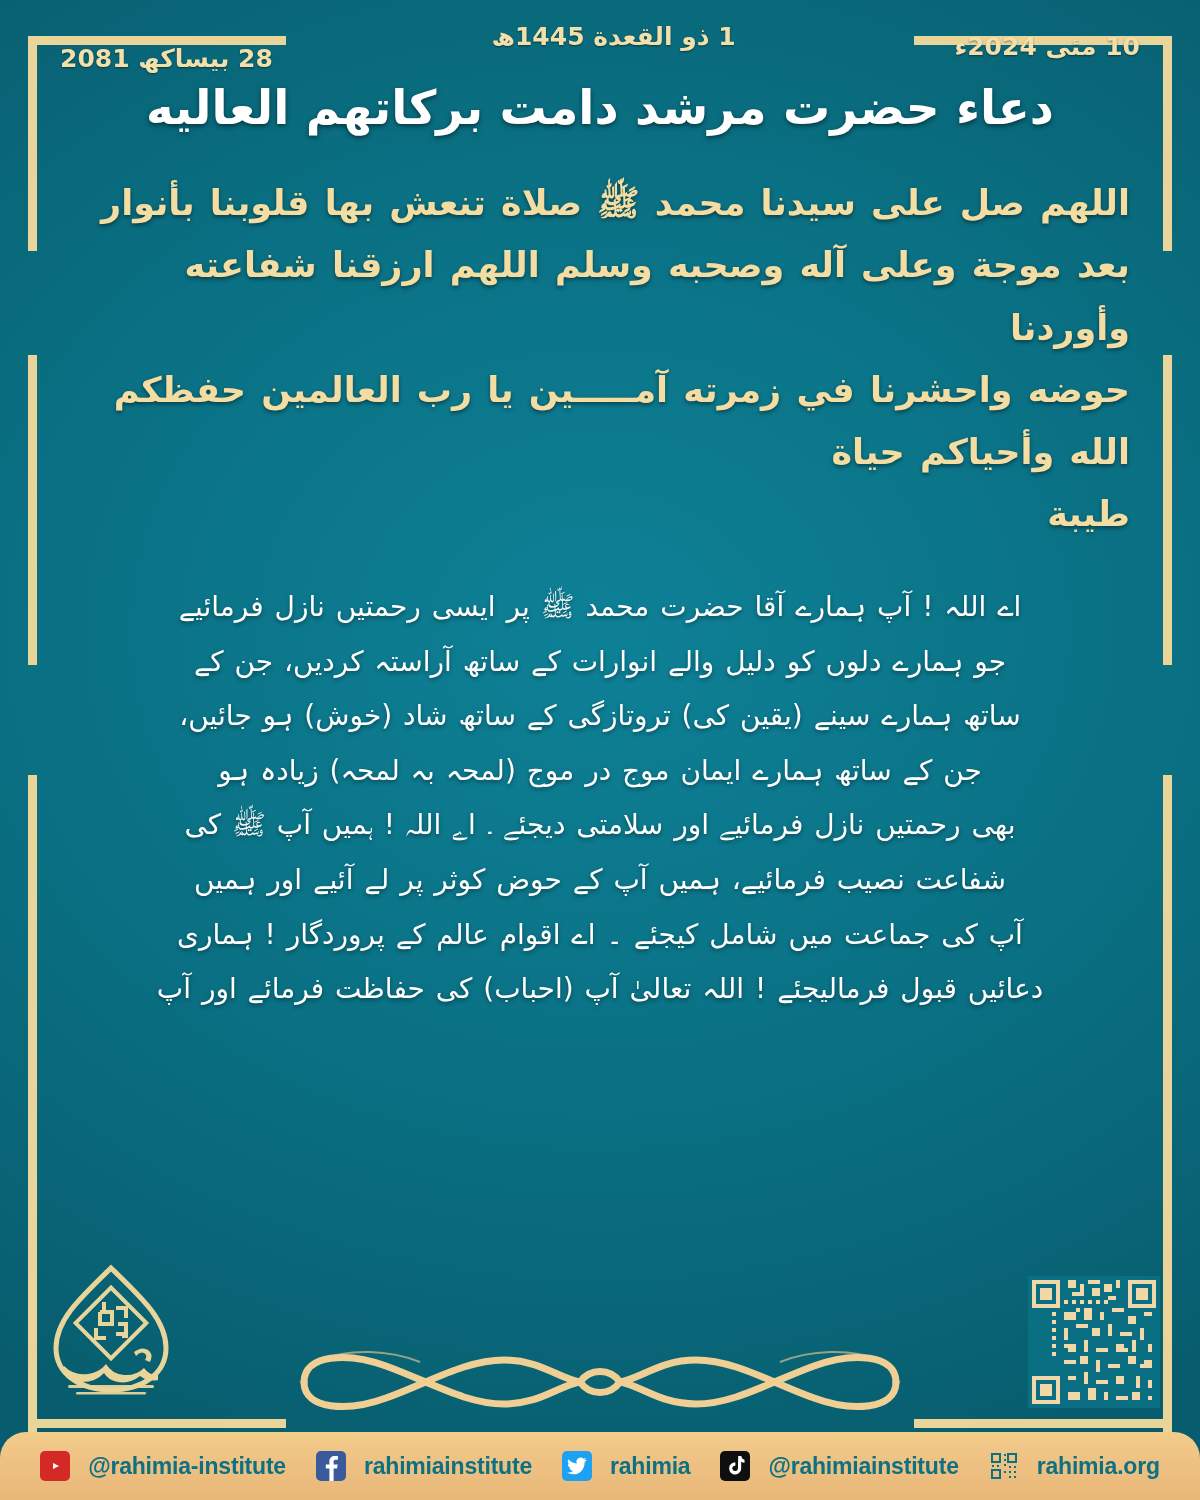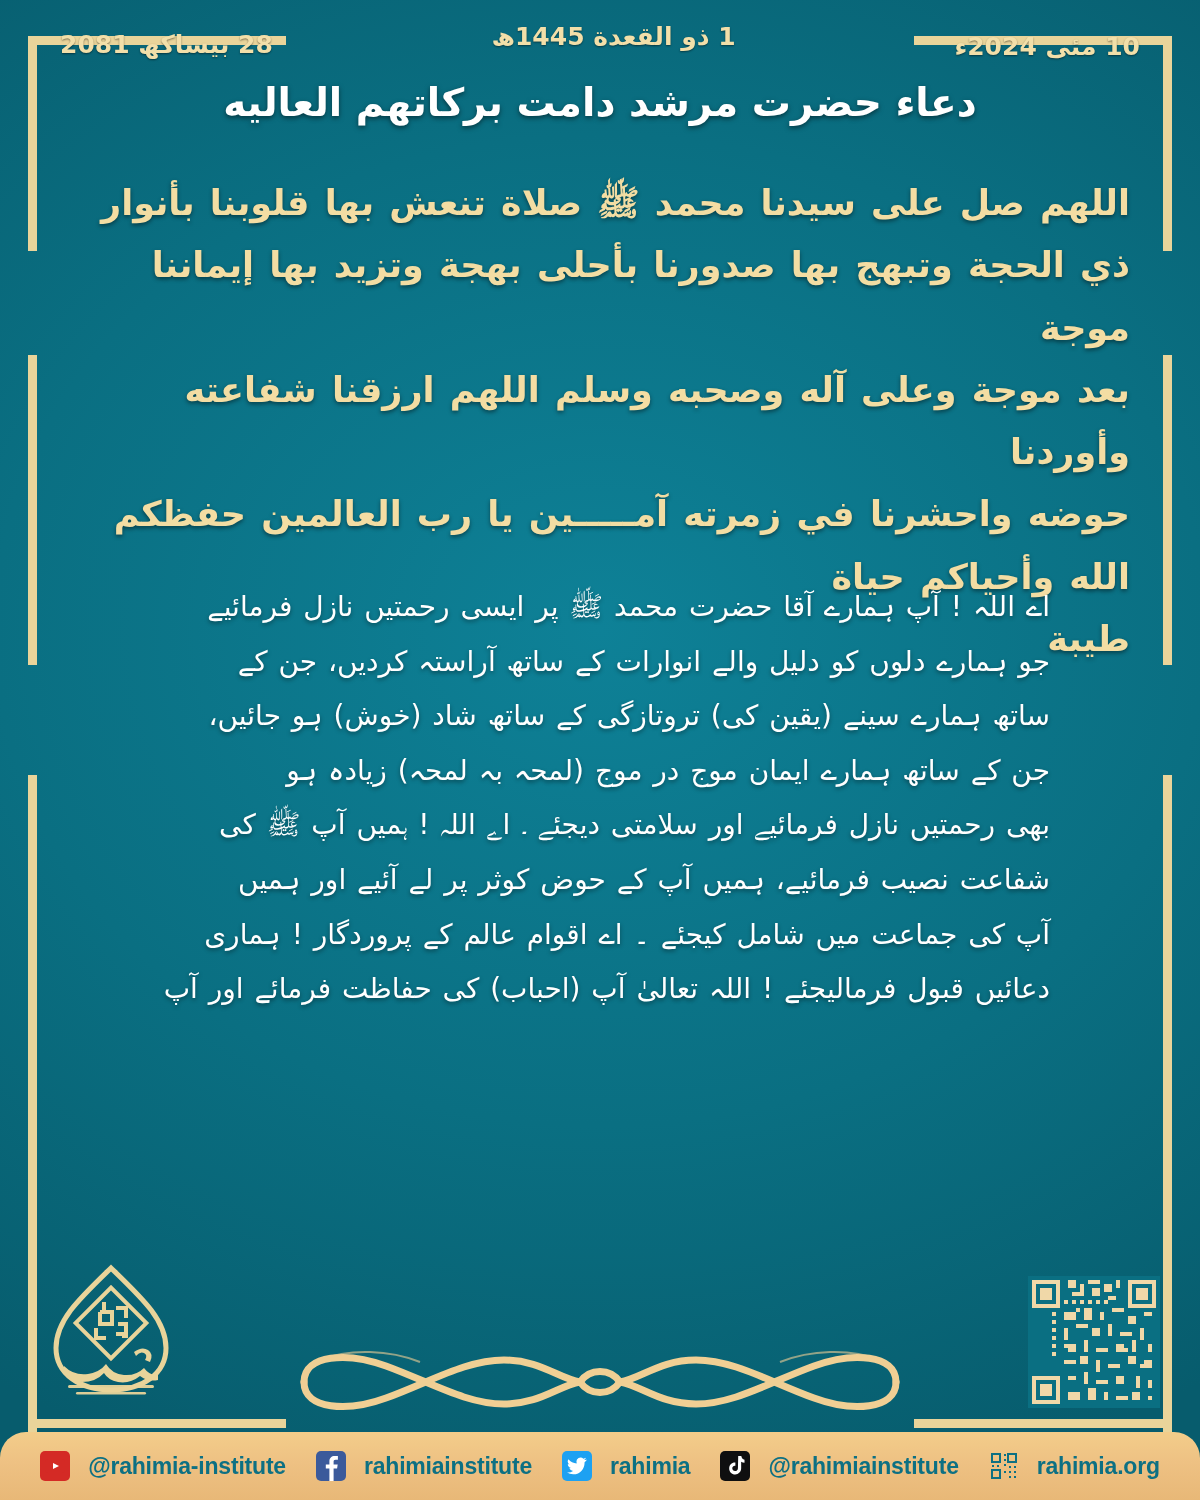--- a/index.html
+++ b/index.html
@@ -44,28 +44,28 @@
     font-family:"DejaVu Sans", sans-serif;
     font-size:25px;
     font-weight:700;
     letter-spacing:.2px;
     text-shadow:0 1px 2px rgba(0,0,0,.45);
     white-space:nowrap;
     direction:rtl;
   }
   .date-center{ font-size:25px; margin-top:-8px; }
   .date-right { margin-top:2px; }
-  .date-left  { }
+  .date-left  { margin-top:14px; }
 
   
   .main-title{
     position:absolute; top:80px; left:0; right:0;
     text-align:center;
     color:#ffffff;
-    font-size:39px;
+    font-size:47px;
     font-weight:700;
     direction:rtl;
     text-shadow:0 2px 5px rgba(0,0,0,.5);
     font-family:"DejaVu Sans", sans-serif;
   }
 
   
   .arabic-block{
     position:absolute;
     top:172px; left:70px; right:70px;
@@ -77,21 +77,21 @@
     line-height:1.78;
     text-shadow:0 2px 4px rgba(0,0,0,.45);
     word-spacing:3px;
   }
 
   
   .urdu-block{
     position:absolute;
     top:580px; left:150px; right:150px;
     direction:rtl;
-    text-align:right;
+    text-align:center;
     color:#ffffff;
     font-family:"DejaVu Sans", sans-serif;
     font-size:28px;
     font-weight:400;
     line-height:1.95;
     text-shadow:0 2px 4px rgba(0,0,0,.40);
     word-spacing:2px;
   }
 
   
@@ -163,21 +163,20 @@
   <div class="date-row">
     <div class="date date-right">10 مئی 2024ء</div>
     <div class="date date-center">1 ذو القعدة 1445ھ</div>
     <div class="date date-left">28 بیساکھ 2081</div>
   </div>
 
   <div class="main-title">دعاء حضرت مرشد دامت بركاتهم العالیه</div>
 
   <div class="arabic-block">
     <div>اللهم صل على سيدنا محمد ﷺ صلاة تنعش بها قلوبنا بأنوار</div>
-    <div>ذي الحجة وتبهج بها صدورنا بأحلى بهجة وتزيد بها إيماننا موجة</div>
     <div>بعد موجة وعلى آله وصحبه وسلم اللهم ارزقنا شفاعته وأوردنا</div>
     <div>حوضه واحشرنا في زمرته آمـــــين يا رب العالمين حفظكم الله وأحياكم حياة</div>
     <div>طيبة</div>
   </div>
 
   <div class="urdu-block">
     <div>اے اللہ ! آپ ہمارے آقا حضرت محمد ﷺ پر ایسی رحمتیں نازل فرمائیے</div>
     <div>جو ہمارے دلوں کو دلیل والے انوارات کے ساتھ آراستہ کردیں، جن کے</div>
     <div>ساتھ ہمارے سینے (یقین کی) تروتازگی کے ساتھ شاد (خوش) ہو جائیں،</div>
     <div>جن کے ساتھ ہمارے ایمان موج در موج (لمحہ بہ لمحہ) زیادہ ہو</div>

